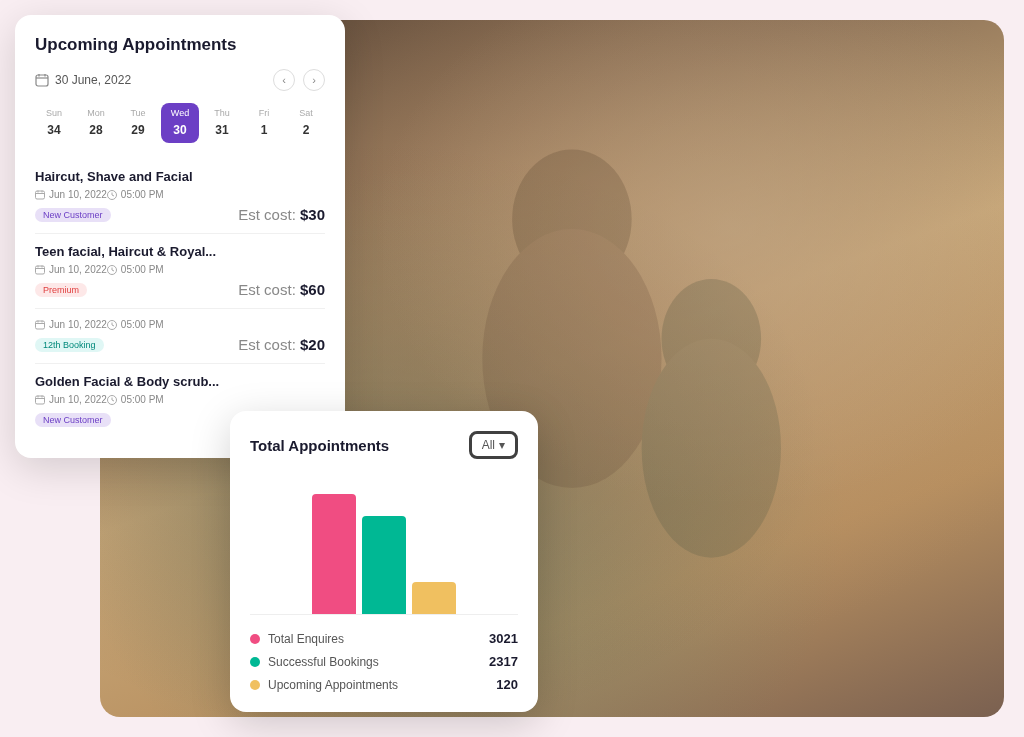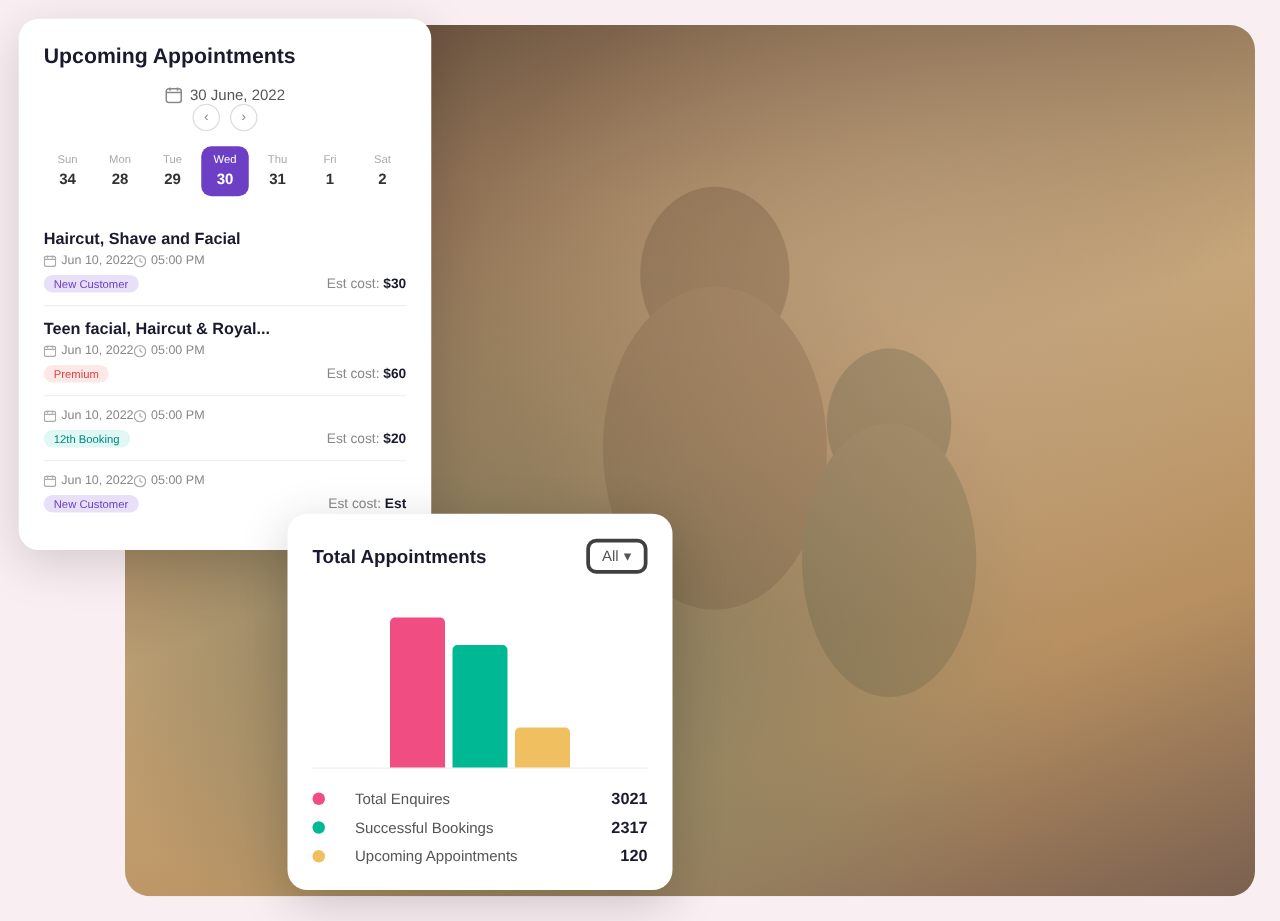--- a/index.html
+++ b/index.html
@@ -60,21 +60,20 @@
       font-weight: 700;
       color: #1a1a2e;
       margin-bottom: 14px;
     }
 
     .date-nav {
       display: flex;
       align-items: center;
       justify-content: space-between;
       margin-bottom: 12px;
-      flex-direction: column;
     }
 
     .date-nav-left {
       display: flex;
       align-items: center;
       gap: 6px;
       font-size: 12px;
       color: #555;
     }
 
@@ -189,21 +188,21 @@
       background: #fde8e8;
       color: #e04040;
     }
 
     .badge-booking {
       background: #e0f7f5;
       color: #00897b;
     }
 
     .est-cost {
-      font-size: 11px;
+      font-size: 15px;
       color: #888;
     }
 
     .est-cost span {
       font-weight: 700;
       color: #1a1a2e;
     }
 
     
     .chart-card {
@@ -274,21 +273,21 @@
 
     .legend-item {
       display: flex;
       align-items: center;
       justify-content: space-between;
     }
 
     .legend-left {
       display: flex;
       align-items: center;
-      gap: 24px;
+      gap: 8px;
     }
 
     .legend-dot {
       width: 10px;
       height: 10px;
       border-radius: 50%;
     }
 
     .legend-label {
       font-size: 12px;
@@ -418,20 +417,21 @@
         </svg>
         <span>05:00 PM</span>
       </div>
     </div>
     <div class="appt-footer">
       <span class="badge badge-booking">12th Booking</span>
       <span class="est-cost">Est cost: <span>$20</span></span>
     </div>
   </div>
       <div class="appointment-item">
+    <div class="appt-title">Golden Facial &amp; Body scrub...</div>
     <div class="appt-meta">
       <div class="appt-meta-item">
         <svg width="10" height="10" viewBox="0 0 10 10" fill="none">
           <rect x="0.5" y="1" width="9" height="8" rx="1.5" stroke="#aaa" stroke-width="1"></rect>
           <line x1="0.5" y1="3.5" x2="9.5" y2="3.5" stroke="#aaa" stroke-width="1"></line>
           <line x1="3" y1="0.5" x2="3" y2="2.5" stroke="#aaa" stroke-width="1"></line>
           <line x1="7" y1="0.5" x2="7" y2="2.5" stroke="#aaa" stroke-width="1"></line>
         </svg>
         <span>Jun 10, 2022</span>
       </div>

